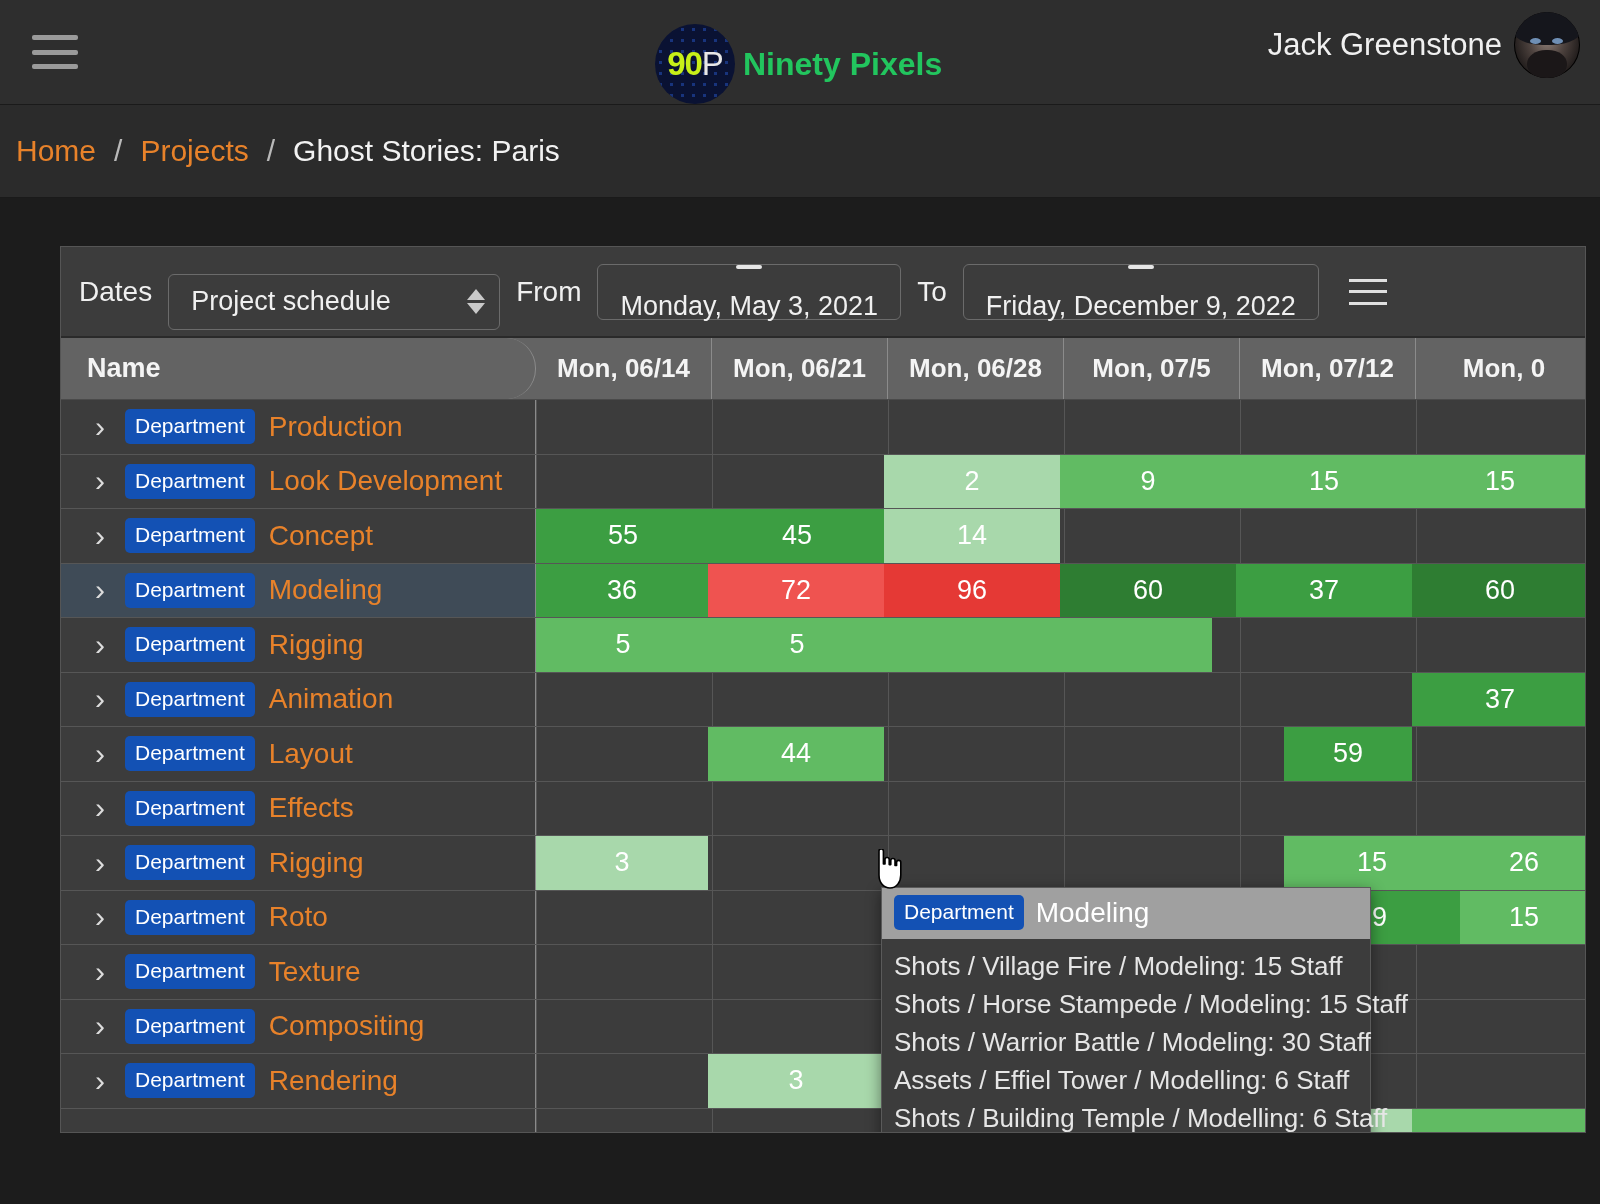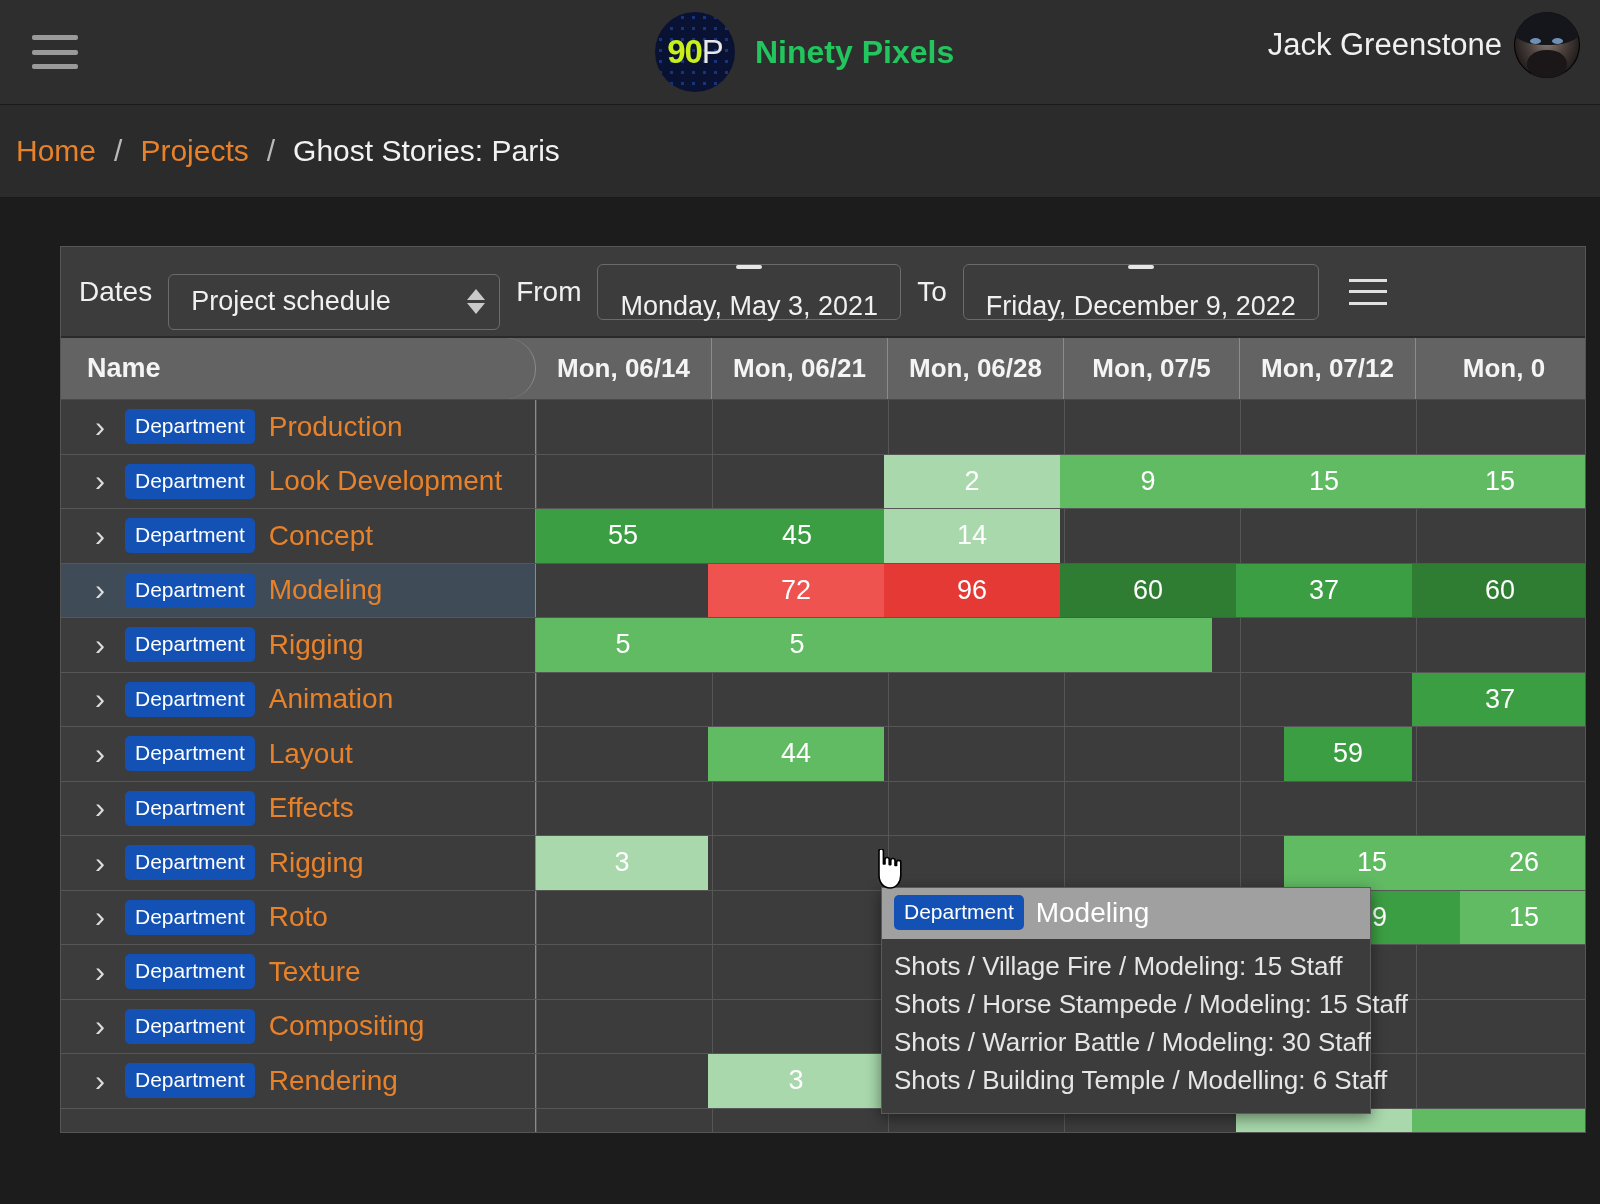--- a/index.html
+++ b/index.html
@@ -24,22 +24,22 @@
     width: 46px; height: 34px;
     display: flex; flex-direction: column; justify-content: space-between;
     cursor: pointer;
   }
   .hamburger span {
     display: block; height: 5px; width: 46px;
     background: #9a9a9a; border-radius: 2px;
   }
   .brand {
     position: absolute;
-    left: 655px; top: 12px;
-    display: flex; align-items: center; gap: 20px;
+    left: 655px; top: 24px;
+    display: flex; align-items: center; gap: 8px;
   }
   .logo {
     width: 80px; height: 80px; border-radius: 50%;
     background: #0a1233;
     display: flex; align-items: center; justify-content: center;
     position: relative; overflow: hidden;
     font-size: 33px; font-weight: bold;
   }
   .logo .dots {
     position: absolute; inset: 0;
@@ -371,20 +371,21 @@
           <div class="bar" style="left: 348px; width: 176px; background: rgb(168, 216, 171);">14</div>
         </div>
       </div>
       <div class="row selected">
         <div class="cell-name">
           <span class="chevron">›</span>
           <span class="badge">Department</span>
           <span class="dept-name">Modeling</span>
         </div>
         <div class="cell-grid">
+          <div class="bar" style="left: 0px; width: 172px; background: rgb(60, 158, 66);">36</div>
           <div class="bar" style="left: 172px; width: 176px; background: rgb(239, 83, 80);">72</div>
           <div class="bar" style="left: 348px; width: 176px; background: rgb(229, 57, 53);">96</div>
           <div class="bar" style="left: 524px; width: 176px; background: rgb(46, 125, 50);">60</div>
           <div class="bar" style="left: 700px; width: 176px; background: rgb(60, 158, 66);">37</div>
           <div class="bar" style="left: 876px; width: 176px; background: rgb(46, 125, 50);">60</div>
         </div>
       </div>
       <div class="row">
         <div class="cell-name">
           <span class="chevron">›</span>
@@ -489,20 +490,21 @@
 
   <div class="tooltip">
     <div class="tt-head">
       <span class="tt-badge">Department</span>
       <span class="tt-title">Modeling</span>
     </div>
     <div class="tt-body">
         <div class="tt-line">Shots / Village Fire / Modeling: 15 Staff</div>
         <div class="tt-line">Shots / Horse Stampede / Modeling: 15 Staff</div>
         <div class="tt-line">Shots / Warrior Battle / Modeling: 30 Staff</div>
+        <div class="tt-line">Assets / Effiel Tower / Modelling: 6 Staff</div>
         <div class="tt-line">Shots / Building Temple / Modelling: 6 Staff</div>
       </div>
   </div>
 
   <div class="cursor">
     <svg width="34" height="40" viewBox="0 0 34 40">
       <path d="M6,2 C6,0.6 7.2,0 8.2,0 C9.4,0 10.4,0.9 10.4,2.2 L10.4,15 L12,15 L12,10.5
                C12,9.3 13,8.5 14.1,8.5 C15.2,8.5 16.2,9.3 16.2,10.5 L16.2,15.6 L17.8,15.6
                L17.8,11.5 C17.8,10.3 18.8,9.5 19.9,9.5 C21,9.5 22,10.3 22,11.5 L22,16.4
                L23.6,16.4 L23.6,13.4 C23.6,12.2 24.6,11.4 25.7,11.4 C26.8,11.4 27.8,12.2 27.8,13.4

